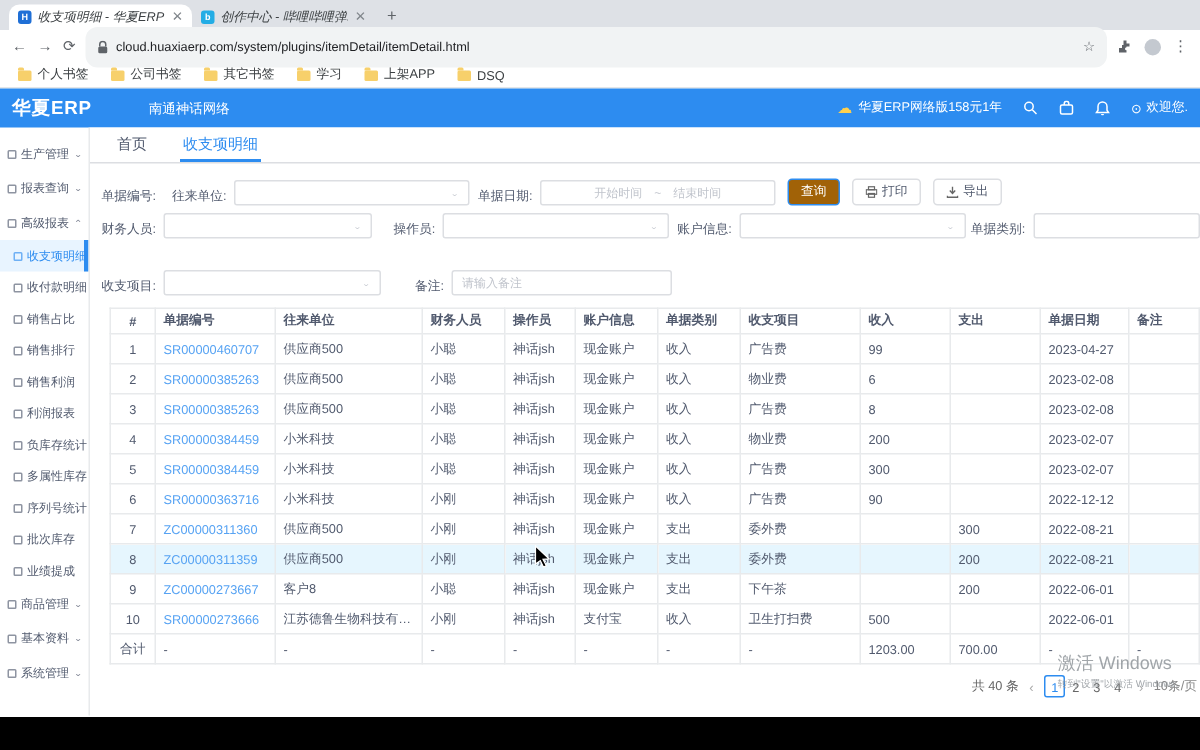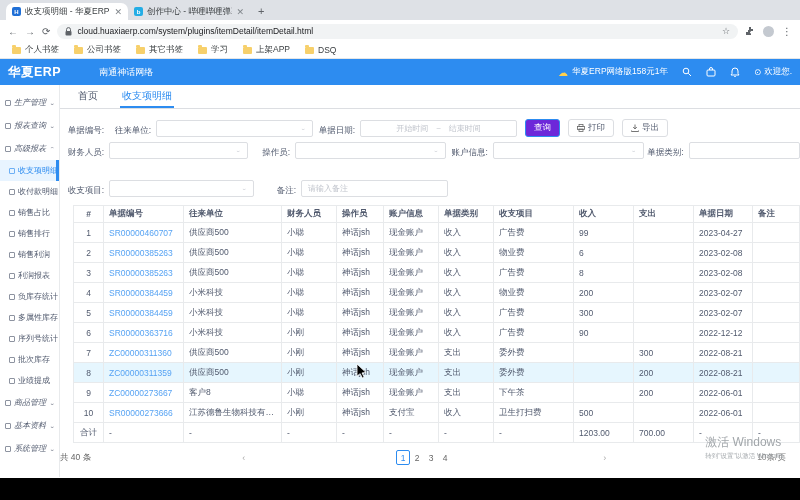--- a/index.html
+++ b/index.html
@@ -4,30 +4,30 @@
 <style>
   * { margin:0; padding:0; box-sizing:border-box; }
   html,body { width:800px; height:500px; overflow:hidden; }
   body { font-family:"Liberation Sans","DejaVu Sans",sans-serif; }
   .screen { position:relative; width:800px; height:500px; background:#fff; overflow:hidden; }
 
   
   .chrome-tabs { height:20px; background:#dee1e6; display:flex; align-items:flex-end; padding-left:6px; }
   .tab { height:17px; width:122px; display:flex; align-items:center; gap:4px; padding:0 6px; font-size:8.5px; color:#3c4043; border-radius:7px 7px 0 0; }
   .tab.active { background:#fff; }
-  .tab .ttl { flex:1; white-space:nowrap; overflow:hidden; }
+  .tab .ttl { flex:1; white-space:nowrap; overflow:hidden;font-style:italic; }
   .fav { width:9px; height:9px; border-radius:2px; flex:0 0 9px; display:inline-flex; align-items:center; justify-content:center; color:#fff; font-size:6px; font-weight:bold; }
   .fav.hx { background:#1f6fd6; }
   .fav.bili { background:#23ade5; }
   .tab .x { color:#80868b; font-size:9px; flex:0 0 auto; }
   .newtab { color:#5f6368; font-size:11px; margin:0 0 3px 8px; }
 
   .chrome-addr { height:22px; background:#fff; display:flex; align-items:center; padding:0 8px; gap:7px; }
   .navic { color:#5f6368; font-size:10px; }
-  .url-pill { flex:1; height:15px; background:#f1f3f4; border-radius:8px; display:flex; align-items:center; gap:5px; padding:0 8px; font-size:8.5px; color:#202124; overflow:hidden;justify-content:flex-end; }
+  .url-pill { flex:1; height:27px; background:#f1f3f4; border-radius:8px; display:flex; align-items:center; gap:5px; padding:0 8px; font-size:8.5px; color:#202124; overflow:hidden;justify-content:flex-end; }
   .url-pill .star { margin-left:auto; color:#5f6368; font-size:9px; }
   .addr-right { display:flex; align-items:center; gap:8px; }
   .avatar { width:11px; height:11px; border-radius:50%; background:#c4c9d0; }
 
   .chrome-bookmarks { height:17px; background:#fff; border-bottom:1px solid #e4e6e8; display:flex; align-items:center; gap:15px; padding:0 12px; font-size:8.5px; color:#3c4043; }
   .bm { display:flex; align-items:center; gap:4px; }
   .folder { width:9px; height:7px; background:#f7d06b; border-radius:1px; position:relative; }
   .folder:before { content:""; position:absolute; top:-2px; left:0; width:4px; height:2px; background:#f7d06b; border-radius:1px 1px 0 0; }
 
   
@@ -36,21 +36,21 @@
   .company { font-size:9px; margin-left:38px; }
   .appbar-right { margin-left:auto; display:flex; align-items:center; gap:14px; font-size:8.5px; }
   .promo { display:flex; align-items:center; gap:4px; }
   .cloud { color:#ffd04d; font-size:10px; }
   .abicon { width:10px; height:10px; display:inline-block; }
   .welcome { display:flex; align-items:center; gap:3px; }
 
   
   .main { display:flex; height:392px; }
   .sidebar { width:60px; border-right:1px solid #e8eaec; overflow:hidden; flex:0 0 60px; padding-top:6px; }
-  .sb-group { height:23px; display:flex; align-items:center; gap:3px; padding:0 4px 0 5px; font-size:8px; color:#515a6e;font-style:italic; }
+  .sb-group { height:23px; display:flex; align-items:center; gap:3px; padding:0 4px 0 5px; font-size:8px; color:#515a6e; }
   .sb-sub { height:21px; display:flex; align-items:center; gap:3px; padding-left:9px; font-size:8px; color:#515a6e; }
   .sb-sub.active { background:#e8f4ff; color:#2d8cf0; border-right:3px solid #2d8cf0; }
   .sb-ico { width:6px; height:6px; border:1px solid currentColor; border-radius:1px; opacity:.65; flex:0 0 6px; }
   .sb-chev { margin-left:auto; font-size:7px; color:#808695; transform:scaleY(.8); }
   .sb-label { white-space:nowrap; }
 
   .content { flex:1; display:flex; flex-direction:column; background:#fff; overflow:hidden; }
   .page-tabs { height:24px; border-bottom:1px solid #dcdee2; display:flex; align-items:stretch; padding-left:16px; gap:20px; font-size:10px; color:#515a6e; }
   .ptab { display:flex; align-items:center; padding:0 2px; border-bottom:2px solid transparent; }
   .ptab.active { color:#2d8cf0; border-bottom-color:#2d8cf0; }
@@ -58,35 +58,35 @@
   
   .filters { padding:5px 0 3px 2px; font-size:8.5px; color:#515a6e; position:relative; }
   .f-row { display:flex; align-items:flex-end; margin:5px 0; }
   .f-label { width:42px; text-align:right; margin-right:5px; flex:0 0 42px; white-space:nowrap; }
   .f-label.w2 { width:40px; flex-basis:40px; }
   .f-field { height:17px; border:1px solid #dcdee2; border-radius:2px; background:#fff; display:flex; align-items:center; padding:0 6px; color:#c0c4cc; font-size:8px; }
   .w145 { width:145px; } .w157 { width:157px; } .w183 { width:147px;margin-top:16px; } .w110 { width:116px; }
   .f-arrow { margin-left:auto; font-size:7px; color:#c0c4cc; transform:scaleY(.7); }
   .daterange { justify-content:center; gap:8px; }
   .btn { height:18px; border-radius:3px; font-size:8.5px; display:inline-flex; align-items:center; gap:3px; padding:0 8px; margin-left:8px; border:1px solid #dcdee2; color:#515a6e; background:#fff; white-space:nowrap; }
-  .btn.primary { background:#6d28d9; border-color:#2d8cf0; color:#fff; }
+  .btn.primary { background:#a16207; border-color:#2d8cf0; color:#fff; }
   .btn svg { display:block; }
 
   
   .table-wrap { margin-left:13px; }
   table { border-collapse:collapse; table-layout:fixed; width:726px; font-size:8.5px; color:#515a6e; }
   th,td { border:1px solid #e8eaec; padding:0 5px; white-space:nowrap; overflow:hidden; text-overflow:ellipsis; text-align:left; }
   th { height:17px; font-weight:bold; color:#515a6e; background:#fff; }
   td { height:20px; }
   td:first-child, th:first-child { text-align:center; padding:0 1px; }
   td.link { color:#57a3f3; }
   tr.hl td { background:#e6f6fe; }
 
   
-  .pager { display:flex; align-items:center; justify-content:space-between; gap:7px; padding:7px 14px 0 0; font-size:8.5px; color:#666; }
+  .pager { display:flex; align-items:center; justify-content:flex-end; gap:7px; padding:7px 2px 0 0; font-size:8.5px; color:#666; }
   .pg-arrow { color:#aaa; font-size:9px; }
   .pg { min-width:14px; height:15px; display:inline-flex; align-items:center; justify-content:center; border-radius:2px; }
   .pg.cur { border:1px solid #2d8cf0; color:#2d8cf0; }
   .pg-size { color:#888; }
 
   
   .black-bar { position:absolute; left:0; bottom:0; width:800px; height:22px; background:#000; }
   .watermark { position:absolute; right:10px; top:434px; text-align:left; color:#8a9095; opacity:.8; z-index:5; pointer-events:none; }
   .watermark .l1 { font-size:12px; }
   .watermark .l2 { font-size:6.5px; margin-top:1px; }

